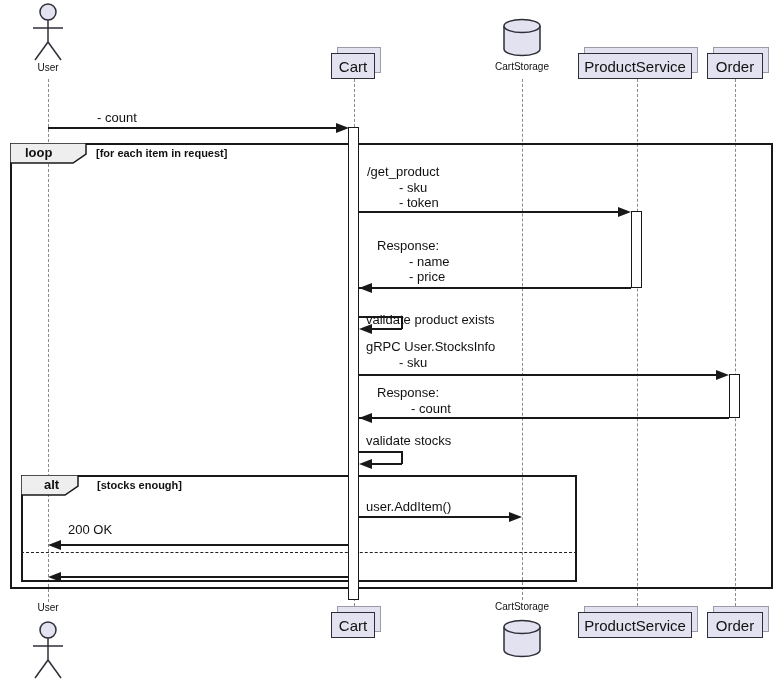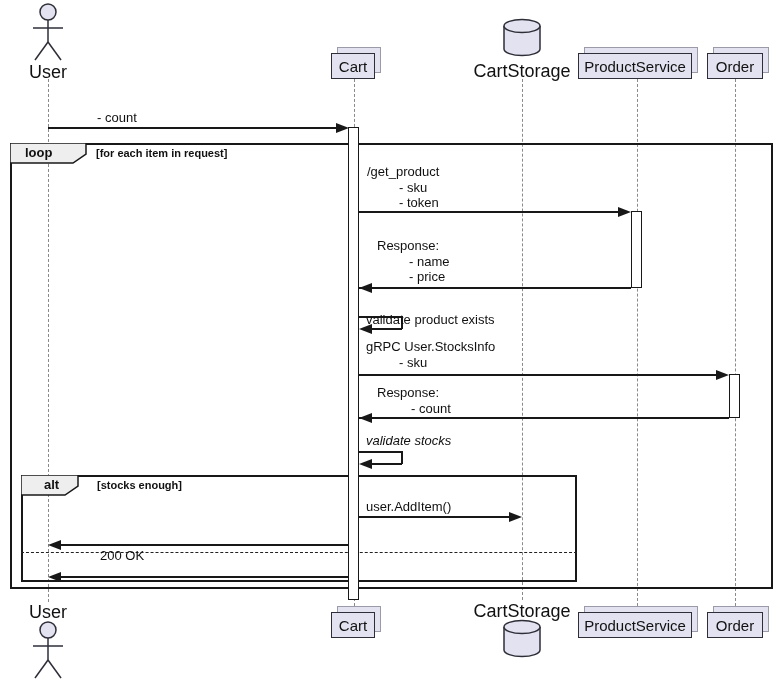--- a/index.html
+++ b/index.html
@@ -6,21 +6,21 @@
   #diagram{
     position:relative;width:779px;height:687px;background:#fff;
     font-family:"Liberation Sans","DejaVu Sans",sans-serif;color:#111;
     overflow:hidden;
   }
   .lifeline{position:absolute;width:0;border-left:1px dashed #8a8a8a;z-index:1;}
   .pbox{position:absolute;background:#E2E2F0;border:1.5px solid #2e2e38;
         display:flex;align-items:center;justify-content:center;
         font-size:15px;white-space:nowrap;z-index:6;box-sizing:border-box;}
   .pshadow{position:absolute;background:#E2E2F0;border:1.5px solid #9a9aa8;z-index:5;box-sizing:border-box;}
-  .plabel{position:absolute;transform:translateX(-50%);font-size:18px;white-space:nowrap;z-index:6;}
+  .plabel{position:absolute;transform:translateX(-50%);font-size:10px;white-space:nowrap;z-index:6;}
   .frame{position:absolute;border:2px solid #181818;z-index:2;box-sizing:border-box;}
   .pent{position:absolute;z-index:3;}
   .flabel{position:absolute;font-size:13px;font-weight:bold;z-index:4;white-space:nowrap;}
   .guard{position:absolute;font-size:11px;font-weight:bold;z-index:4;white-space:nowrap;}
   .bar{position:absolute;width:11px;background:#fff;border:1.5px solid #181818;z-index:3;box-sizing:border-box;}
   .aline{position:absolute;height:1.5px;background:#181818;z-index:4;}
   .avert{position:absolute;width:1.5px;background:#181818;z-index:4;}
   .ahr{position:absolute;width:0;height:0;border-top:5px solid transparent;
        border-bottom:5px solid transparent;border-left:13px solid #181818;z-index:4;}
   .ahl{position:absolute;width:0;height:0;border-top:5px solid transparent;
@@ -106,41 +106,41 @@
   <span class="msg" style="left:366px;top:339px;">gRPC User.StocksInfo</span>
   <span class="msg" style="left:399px;top:355px;">- sku</span>
   <div class="aline" style="left:359px;top:374px;width:358px;"></div>
   <div class="ahr" style="left:716px;top:370px;"></div>
 
   <span class="msg" style="left:377px;top:385px;">Response:</span>
   <span class="msg" style="left:411px;top:401px;">- count</span>
   <div class="aline" style="left:359px;top:417px;width:370px;"></div>
   <div class="ahl" style="left:359px;top:413px;"></div>
 
-  <span class="msg" style="left:366px;top:433px;font-style:italic;">validate stocks</span>
+  <span class="msg" style="left:366px;top:433px;">validate stocks</span>
   <div class="aline" style="left:359px;top:451px;width:43px;"></div>
   <div class="avert" style="left:401px;top:451px;height:13px;"></div>
   <div class="aline" style="left:371px;top:463px;width:31px;"></div>
   <div class="ahl" style="left:359px;top:459px;"></div>
 
   <div class="frame" style="left:21px;top:475px;width:556px;height:107px;"></div>
   <div class="pent" style="left:21px;top:475px;">
     <svg width="60" height="22">
         <polygon points="0,0 57,0 57,11 44,20 0,20" fill="#EEEEEE" stroke="#181818" stroke-width="1.5"></polygon>
       </svg>
   </div>
   <span class="flabel" style="left:44px;top:477px;">alt</span>
   <span class="guard" style="left:97px;top:479px;">[stocks enough]</span>
   <div class="divider" style="left:21px;top:552px;width:556px;"></div>
 
   <span class="msg" style="left:366px;top:499px;">user.AddItem()</span>
   <div class="aline" style="left:359px;top:516px;width:151px;"></div>
   <div class="ahr" style="left:509px;top:512px;"></div>
 
-  <span class="msg" style="left:68px;top:548px;margin-left:32px;">200 OK</span>
+  <span class="msg" style="left:68px;top:522px;">200 OK</span>
   <div class="aline" style="left:60px;top:544px;width:288px;"></div>
   <div class="ahl" style="left:48px;top:540px;"></div>
 
   <div class="aline" style="left:60px;top:576px;width:288px;"></div>
   <div class="ahl" style="left:48px;top:572px;"></div>
 
   <span class="plabel" style="left:48px;top:602px;">User</span>
   <div style="position:absolute;left:28px;top:620px;z-index:6;">
     <svg width="40" height="62" viewBox="0 0 40 62">
       <circle cx="20" cy="10" r="8" fill="#E2E2F0" stroke="#2e2e38" stroke-width="1.5"></circle>

